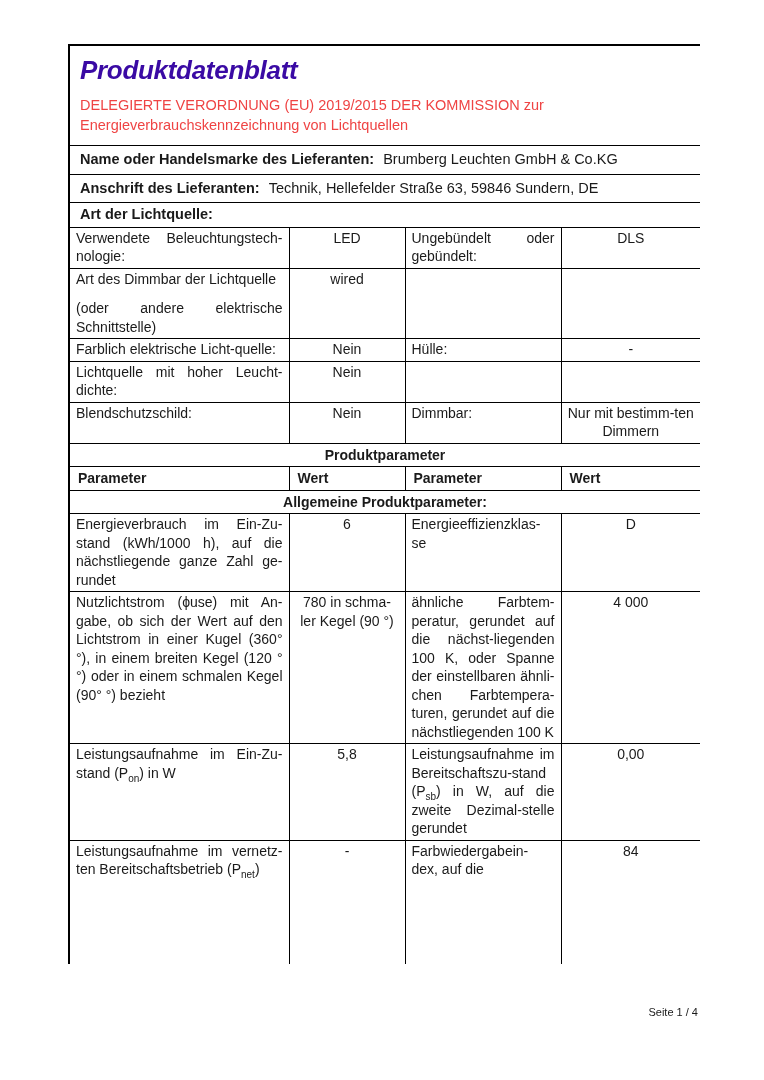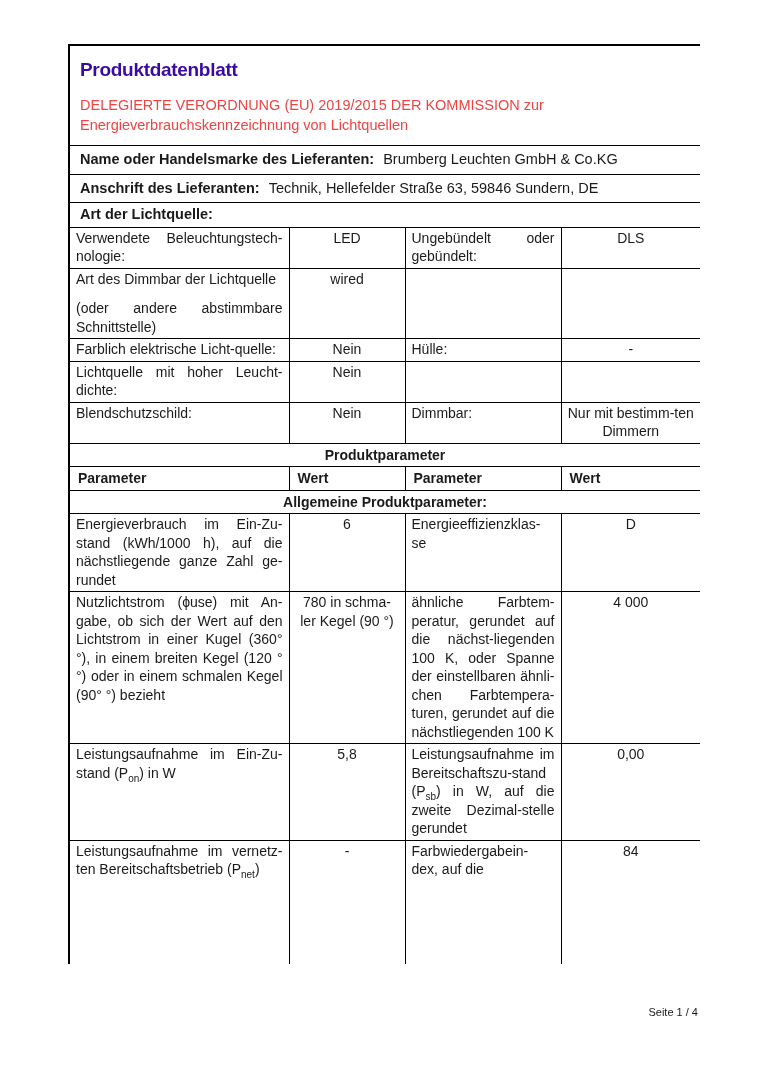--- a/index.html
+++ b/index.html
@@ -36,25 +36,26 @@
   table.doc td {
     border: 1.5px solid #000;
     vertical-align: top;
     padding: 1px 6px 2px 6px;
     overflow: hidden;
   }
   
   tr.titlerow td { padding: 8px 10px 10px 10px; }
   h1.doc-title {
     margin: 0 0 9px 0;
-    font-size: 19px;
+    font-size: 26px;
     line-height: 32px;
     font-weight: bold;
     color: var(--title-color, #3A0AA4);
     letter-spacing: -0.3px;
+    font-style: italic;
   }
   .subtitle { font-size: 14.5px; line-height: 20px; color: #ef4444; }
   .subtitle span { display: block; }
   
   tr.info td { padding: 4px 10px 5px 10px; font-size: 14.5px; }
   .lbl-b { font-weight: bold; }
   .val-n { margin-left: 9px; }
   
   tr.secthead td { padding: 2px 10px 3px 10px; font-weight: bold; font-size: 14.5px; }
   
@@ -126,21 +127,21 @@
             <div class="cellc">Ungebündelt oder gebündelt:</div>
           </td>
           <td class="cell-value">
             <div class="cellc">DLS</div>
           </td>
         </tr>
         <tr>
           <td class="cell-label">
             <div class="cellc">
               <p>Art des Dimmbar der Lichtquelle</p>
-              <p>(oder andere abstimmbare Schnittstelle)</p>
+              <p>(oder andere elektrische Schnittstelle)</p>
             </div>
           </td>
           <td class="cell-value">
             <div class="cellc">wired</div>
           </td>
           <td class="cell-label">
             <div class="cellc"></div>
           </td>
           <td class="cell-value">
             <div class="cellc"></div>

